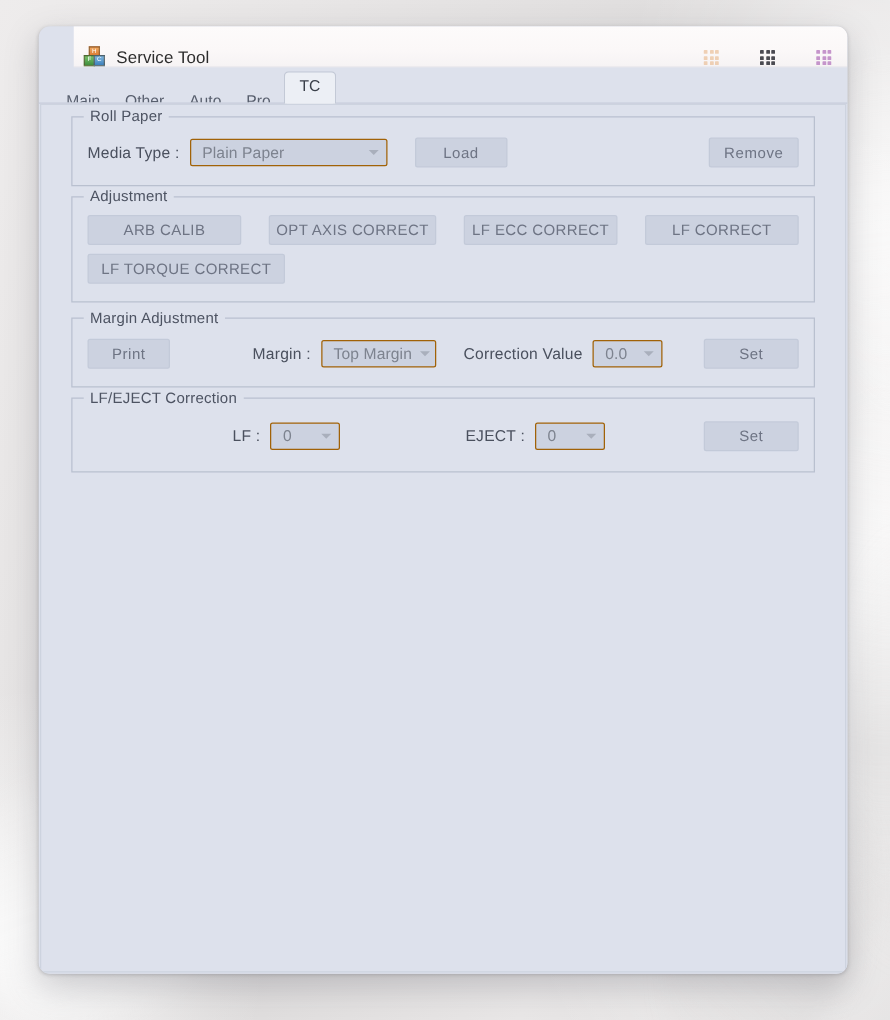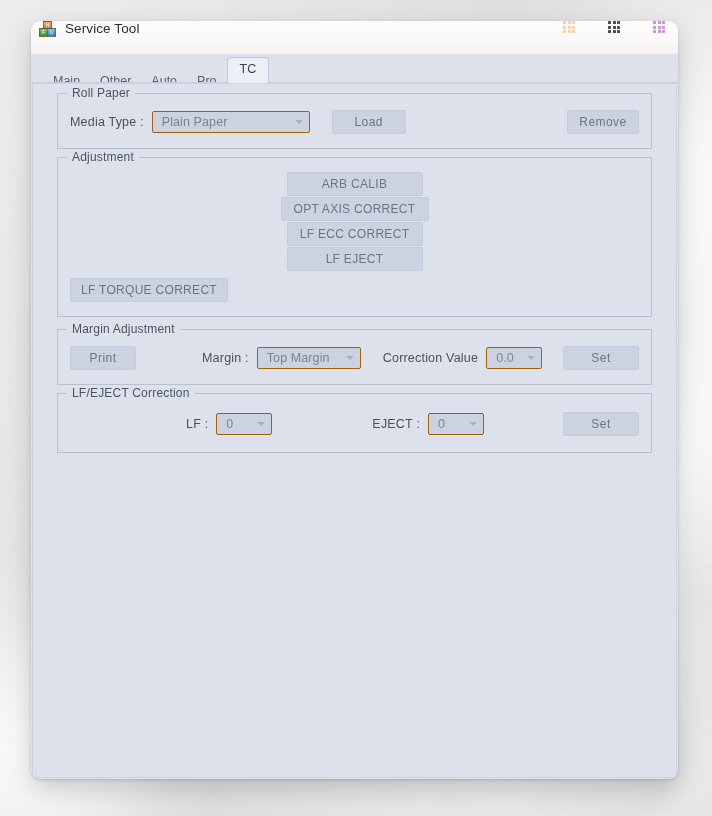--- a/index.html
+++ b/index.html
@@ -55,24 +55,25 @@
     overflow: hidden;
     display: flex;
     flex-direction: column;
   }
 
   
   #titlebar {
     height: 32px;
     background: linear-gradient(180deg, #fdfbfb 0%, #fbf8f8 60%, #f6f3f4 100%);
     display: flex;
-    align-items: flex-start;
+    align-items: flex-end;
     padding: 0 2px 0 8px;
     flex: 0 0 auto;
     border-bottom: 1px solid #efecee;
+    margin-left: 28px;
   }
   #app-icon {
     width: 17px; height: 16px;
     position: relative;
     margin-right: 9px;
     flex: 0 0 auto;
   }
   #app-icon i {
     position: absolute;
     display: block;
@@ -242,31 +243,31 @@
     margin-left: 6px;
     flex: 0 0 auto;
   }
 
   
   #grp-rollpaper .row { gap: 0; }
   #mediatype-combo { width: 158px; margin-left: 8px; }
   #load-btn { width: 74px; margin-left: 22px; }
   #remove-btn { width: 72px; margin-left: auto; }
 
-  #adjust-row-1 { gap: 1px; margin-bottom: 7px; flex-direction: column; }
+  #adjust-row-1 { gap: 22px; margin-bottom: 7px; }
   #adjust-row-2 { }
   #btn-arb-calib      { width: 136px; }
   #btn-opt-axis       { width: 148px; }
   #btn-lf-ecc         { width: 136px; }
   #btn-lf-tuning      { width: 136px; }
   #btn-lf-torque      { width: 158px; }
 
   #print-btn { width: 66px; }
   #margin-label { margin-left: 66px; }
-  #margin-combo { width: 104px; margin-left: 8px; }
+  #margin-combo { width: 92px; margin-left: 8px; }
   #corr-label { margin-left: 22px; }
   #corr-combo { width: 56px; margin-left: 8px; }
   #margin-set-btn { width: 76px; margin-left: auto; }
 
   #cutter-reset-btn { width: 134px; }
 
   #lf-label { margin-left: 116px; }
   #lf-combo { width: 56px; margin-left: 8px; }
   #eject-label { margin-left: 100px; }
   #eject-combo { width: 56px; margin-left: 8px; }
@@ -357,21 +358,21 @@
         <div class="btn" id="remove-btn">Remove</div>
       </div>
     </div>
 
     <div class="group" id="grp-adjustment">
       <div class="legend">Adjustment</div>
       <div class="row" id="adjust-row-1">
         <div class="btn sm" id="btn-arb-calib">ARB CALIB</div>
         <div class="btn sm" id="btn-opt-axis">OPT AXIS CORRECT</div>
         <div class="btn sm" id="btn-lf-ecc">LF ECC CORRECT</div>
-        <div class="btn sm" id="btn-lf-tuning">LF EJECT</div>
+        <div class="btn sm" id="btn-lf-tuning">LF CORRECT</div>
       </div>
       <div class="row" id="adjust-row-2">
         <div class="btn sm" id="btn-lf-torque">LF TORQUE CORRECT</div>
       </div>
     </div>
 
     <div class="group" id="grp-margin">
       <div class="legend">Margin Adjustment</div>
       <div class="row">
         <div class="btn" id="print-btn">Print</div>

